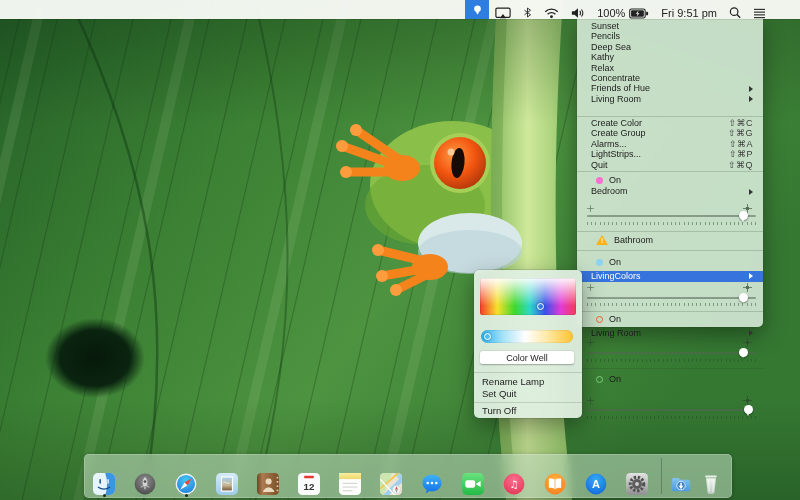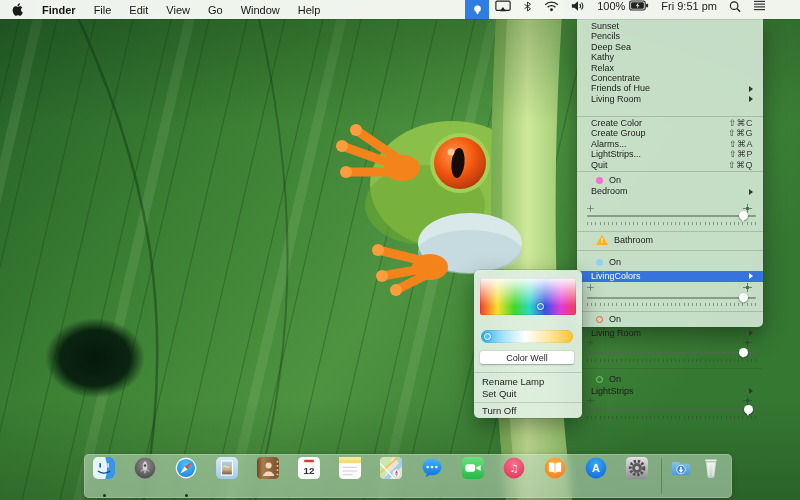--- a/index.html
+++ b/index.html
@@ -10,21 +10,21 @@
 
   
   .mb{position:absolute;top:0;left:0;right:0;height:19px;background:rgba(248,250,246,.96);
       display:flex;align-items:center;font-size:11px;color:#151515;z-index:50;
       box-shadow:0 .5px 0 rgba(0,0,0,.18)}
   .mb-left{display:flex;align-items:center;height:19px}
   .mb-item{padding:0 9px;height:19px;display:flex;align-items:center;white-space:nowrap}
   .mb-item.bold{font-weight:bold}
   .mb-apple{padding:0 10px 0 12px;display:flex;align-items:center}
   .mb-right{margin-left:auto;display:flex;align-items:center;height:19px;margin-right:28px}
-  .st{height:19px;display:flex;align-items:flex-start;padding:0 6px;color:#222;white-space:nowrap}
+  .st{height:19px;display:flex;align-items:flex-end;padding:0 6px;color:#222;white-space:nowrap}
   .hue-ic{width:24px;height:19px;background:#2f7de1;display:flex;align-items:center;justify-content:center;padding:0}
 
   
   .menu{position:absolute;left:577px;top:19px;width:186px;height:308px;
         background:rgba(209,230,211,.92);backdrop-filter:blur(4px);
         border-radius:0 0 5px 5px;z-index:40;font-size:9px;color:#1c1c1c;
         box-shadow:0 8px 22px rgba(0,0,0,.38),0 0 0 .5px rgba(60,90,60,.35)}
   .mrow{position:absolute;left:0;right:0;height:10.4px;display:flex;align-items:center;
         padding:0 10px 0 14px;line-height:10.4px;white-space:nowrap}
   .mrow .lbl{pointer-events:none}
@@ -74,21 +74,21 @@
        display:flex;align-items:center;justify-content:center;color:#222;font-size:9px;
        box-shadow:0 .5px 1.5px rgba(0,0,0,.3)}
   .subrow{position:absolute;left:0;right:0;height:11px;display:flex;align-items:center;
        padding-left:8px;line-height:11px}
   .ssep{position:absolute;left:0;right:0;height:1px;background:rgba(40,65,40,.18)}
 
   
   .dock{position:absolute;left:84px;top:454px;width:648px;height:44px;
         background:rgba(198,224,199,.55);backdrop-filter:blur(4px);border-radius:5px;
         box-shadow:inset 0 0 0 .5px rgba(255,255,255,.4),0 1px 4px rgba(0,0,0,.25);z-index:30}
-  .dicon{position:absolute;top:3px;width:38px;height:22px}
+  .dicon{position:absolute;top:19px;width:38px;height:22px}
   .dicon svg{width:100%;height:100%;display:block}
   .dsep{position:absolute;left:577px;top:4px;width:1px;height:36px;background:rgba(20,40,20,.28)}
   .rundot{position:absolute;width:3px;height:3px;border-radius:50%;background:#1d2a1d;top:494px;z-index:31}
 </style>
 </head>
 <body>
 
 <div id="screen">
 
   <svg id="wallpaper" viewBox="0 0 800 500" aria-hidden="true">
@@ -180,34 +180,20 @@
           <circle cx="382" cy="276" r="6"></circle>
           <circle cx="396" cy="290" r="6"></circle>
       </g>
       <ellipse cx="402" cy="168" rx="18" ry="13" fill="#f5831c"></ellipse>
       <ellipse cx="430" cy="267" rx="18" ry="13" fill="#f5831c"></ellipse>
     </g>
     <rect width="800" height="500" fill="url(#vigG)"></rect>
   </svg>
 
   <div class="mb">
-    <div class="mb-left">
-      <span class="mb-apple">
-        <svg width="11" height="13" viewBox="0 0 14 17" fill="#1a1a1a">
-            <path d="M11.5 9.1c0-2 1.6-3 1.7-3.1-.9-1.4-2.4-1.6-2.9-1.6-1.2-.1-2.4.7-3 .7-.6 0-1.6-.7-2.6-.7C3.3 4.4 2 5.2 1.3 6.5c-1.4 2.5-.4 6.1 1 8.1.7 1 1.5 2.1 2.6 2.1 1 0 1.4-.7 2.7-.7s1.6.7 2.7.7c1.1 0 1.8-1 2.5-2 .8-1.2 1.1-2.3 1.1-2.4 0 0-2.3-.9-2.4-3.2zM9.4 3.1c.6-.7 1-1.7.9-2.7-.9 0-1.9.6-2.5 1.3-.5.6-1 1.6-.9 2.6 1 .1 2-.5 2.5-1.2z"></path>
-          </svg>
-      </span>
-      <span class="mb-item bold">Finder</span>
-      <span class="mb-item">File</span>
-      <span class="mb-item">Edit</span>
-      <span class="mb-item">View</span>
-      <span class="mb-item">Go</span>
-      <span class="mb-item">Window</span>
-      <span class="mb-item">Help</span>
-    </div>
     <div class="mb-right">
       <span class="st hue-ic">
         <svg width="13" height="14" viewBox="0 0 18 16">
           <circle cx="9" cy="6.2" r="4.6" fill="#fff"></circle>
             <path d="M6.8 8.5 h4.4 l-1 4.5 q-.2 1-1.2 1t-1.2-1z" fill="#fff"></path>
         </svg>
       </span>
       <span class="st">
         <svg width="16" height="12" viewBox="0 0 18 13">
           <rect x="1" y="1" width="16" height="10.5" rx="1.5" fill="none" stroke="#222" stroke-width="1.3"></rect>
@@ -371,24 +357,20 @@
       </div>
     <div class="track" style="top:332.5px">
         <span class="knob" style="left:calc(93% - 5px)"></span>
       </div>
     <div class="ticks" style="top:340px"></div>
     <div class="sep" style="top:348.5px"></div>
 
     <div class="srow" style="top:354.5px">
       <span class="ring" style="border-color:#7fd17f"></span>
       <span>On</span>
-    </div>
-    <div class="mrow" style="top:366.5px;height:11px">
-      <span class="lbl">LightStrips</span>
-      <span class="arr"></span>
     </div>
     <div class="suns" style="top:377px">
         <span class="sun"></span>
         <span class="sun bright"></span>
       </div>
     <div class="track" style="top:390px">
         <span class="knob" style="left:calc(96% - 5px)"></span>
       </div>
     <div class="ticks" style="top:396.5px"></div>
   </div>

